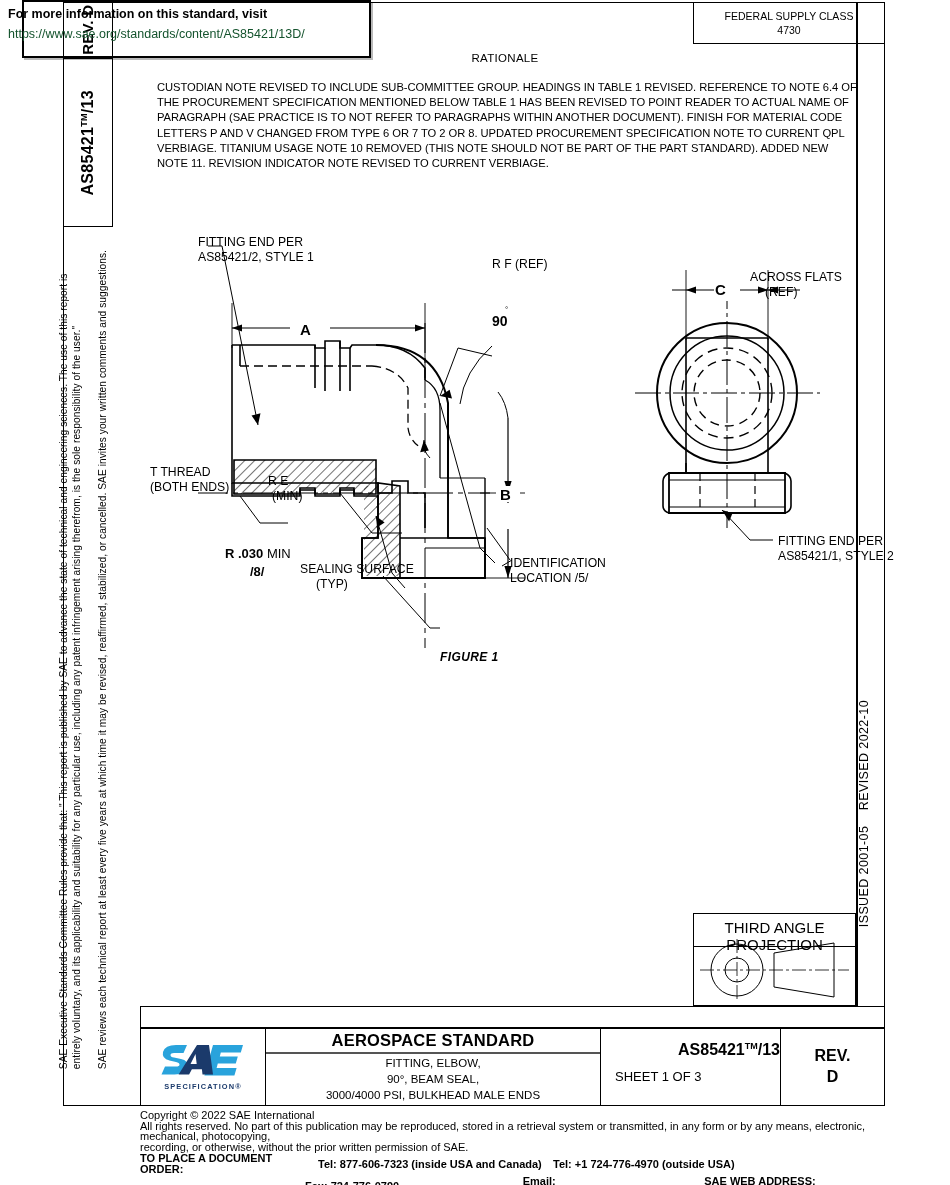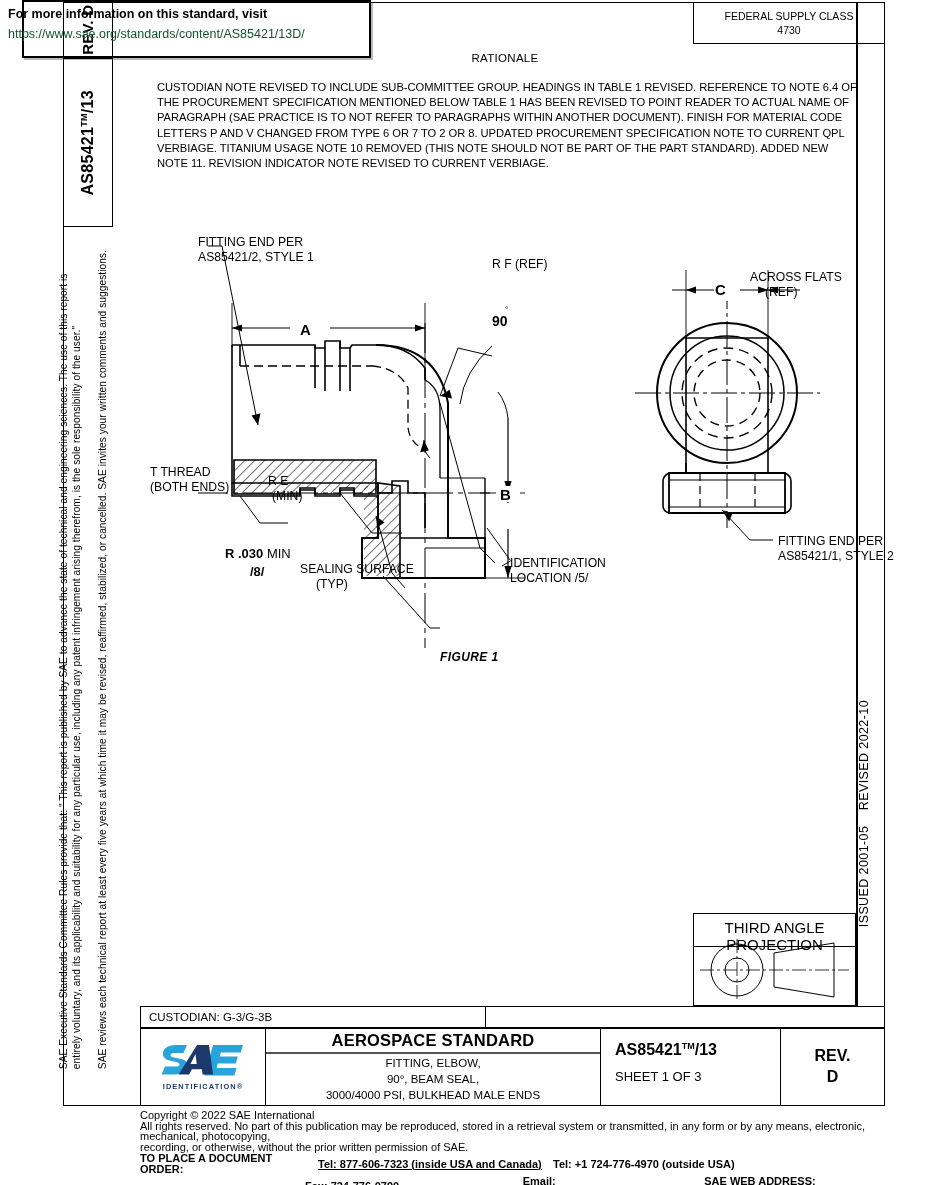--- a/index.html
+++ b/index.html
@@ -60,35 +60,35 @@
 
   
   #title-block{left:140px;top:1028px;width:745px;height:78px;border:1.5px solid #000;}
   #tb-logo{position:absolute;left:0;top:0;width:125px;height:100%;border-right:1.5px solid #000;box-sizing:border-box;}
   #tb-mid{position:absolute;left:125px;top:0;width:335px;height:100%;border-right:1.5px solid #000;box-sizing:border-box;}
   #tb-head{position:absolute;left:0;top:0;width:100%;height:25px;border-bottom:2px solid #555;box-sizing:border-box;
            display:flex;align-items:center;justify-content:center;font-size:16.5px;font-weight:bold;letter-spacing:.2px;}
   #tb-sub{position:absolute;left:0;top:26px;width:100%;font-size:11.5px;line-height:16px;text-align:center;}
   #tb-num{position:absolute;left:460px;top:0;width:180px;height:100%;border-right:1.5px solid #000;box-sizing:border-box;
           padding:12px 0 0 14px;}
-  #tb-num .n{font-size:16px;font-weight:bold;}
+  #tb-num .n{font-size:16px;font-weight:bold;text-align:right;}
   #tb-num .n .tm{font-size:9px;vertical-align:text-top;}
   #tb-num .s{font-size:13px;margin-top:10px;}
   #tb-rev{position:absolute;left:640px;top:0;right:0;height:100%;display:flex;flex-direction:column;
           align-items:center;justify-content:center;font-size:16px;font-weight:bold;line-height:1.3;}
 
   
   .logo-wrap{position:absolute;left:50%;top:50%;transform:translate(-50%,-50%);width:96px;text-align:center;}
   .logo-sub{font-size:7.4px;font-weight:bold;color:#1b3a6b;letter-spacing:1.1px;margin-top:1px;}
 
   
   #footer{left:140px;top:1110px;width:760px;font-size:11px;line-height:10.6px;}
   #footer .row{display:flex;margin-top:1px;align-items:center;}
   #footer .c1{width:178px;font-weight:bold;}
-  #footer .c2{width:235px;font-weight:bold;text-decoration:underline;}
+  #footer .c2{width:235px;font-weight:bold;}
   #footer .c3{font-weight:bold;}
 </style>
 </head>
 <body>
 
 <div class="bx" id="frame"></div>
 
 <div class="bx ctr" id="rev-box">
   <div class="vert ctr">
     <span>REV.</span>&nbsp;<span>D</span>
@@ -305,34 +305,33 @@
       <circle cx="43" cy="35" r="26"></circle>
       <circle cx="43" cy="35" r="12"></circle>
       <line x1="43" y1="4" x2="43" y2="66" stroke-dasharray="14,3,3,3" stroke-width="0.8"></line>
       <line x1="6" y1="35" x2="155" y2="35" stroke-dasharray="14,3,3,3" stroke-width="0.8"></line>
       <path d="M80,52 L80,18 L140,8 L140,62 L80,52 Z"></path>
     </g>
   </svg>
 </div>
 
 <div class="bx" id="cust-strip">
-  <div id="cust-left">CUSTODIAN: G-3/G-3B</div>
 </div>
 
 <div class="bx" id="title-block">
   <div id="tb-logo">
     <div class="logo-wrap">
       <svg width="92" height="34" viewBox="0 0 92 34">
         <g>
           <path d="M6,9 q2,-7 13,-7 l11,0 l-3.5,8 l-9.5,0 q-3.5,0 -3.5,2 q0,2 3.5,2.6 l7,1.4 q7.5,1.6 6.5,8 q-1,7.5 -13,7.5 l-13,0 l3.5,-8 l11,0 q3.5,0 3.5,-2 q0,-1.8 -3.5,-2.6 l-6.5,-1.4 q-8,-1.8 -6.5,-8.5 Z" fill="#29a3dc"></path>
           <path d="M56,2 l30,0 l-2.2,7.6 l-20,0 l-1,4 l18,0 l-2,7 l-18,0 l-1.2,4.4 l20,0 l-2.2,7.6 l-30,0 Z" fill="#29a3dc"></path>
           <path d="M40,2 l12,0 l4,29.6 l-10.5,0 l-0.6,-5.4 l-10,0 l-2.8,5.4 l-10.5,0 Z M38.5,11 l-5,10 l6.2,0 Z" fill="#1b3a6b"></path>
         </g>
       </svg>
-      <div class="logo-sub">IDENTIFICATION®</div>
+      <div class="logo-sub">SPECIFICATION®</div>
     </div>
   </div>
   <div id="tb-mid">
     <div id="tb-head">AEROSPACE STANDARD</div>
     <div id="tb-sub">
       <div>FITTING, ELBOW,</div>
       <div>90°, BEAM SEAL,</div>
       <div>3000/4000 PSI, BULKHEAD MALE ENDS</div>
     </div>
   </div>

